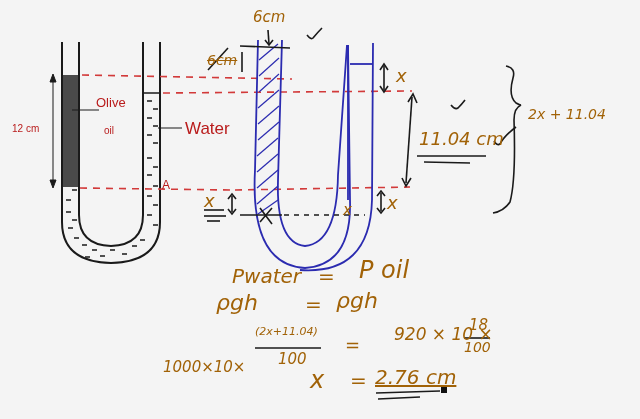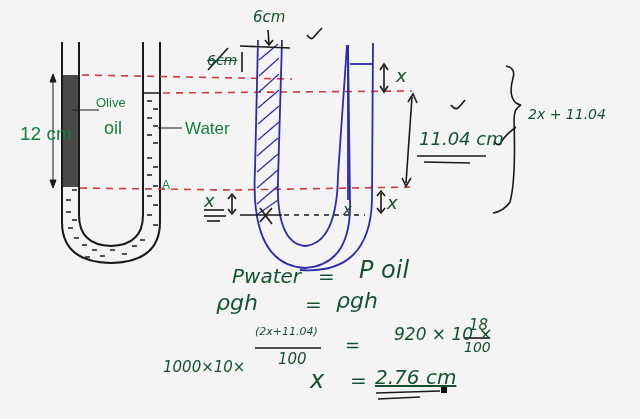--- a/index.html
+++ b/index.html
@@ -1,19 +1,19 @@
 <!DOCTYPE html>
 <html><head>
 <meta charset="utf-8">
 <style>
   html, body { margin: 0; padding: 0; background: #f4f4f4; }
   body { width: 640px; height: 419px; position: relative; overflow: hidden; font-family: "Liberation Sans", sans-serif; }
   .canvas { position: absolute; left: 0; top: 0; width: 640px; height: 419px; }
-  .lbl { position: absolute; font-family: "Liberation Sans", sans-serif; color: #15803d; font-size: 12px; line-height: 1; white-space: nowrap; }
-  .hand { position: absolute; font-family: "DejaVu Sans", sans-serif; color: #14532d; line-height: 1; white-space: nowrap; font-style: italic; }
+  .lbl { position: absolute; font-family: "Liberation Sans", sans-serif; color: #b91c1c; font-size: 12px; line-height: 1; white-space: nowrap; }
+  .hand { position: absolute; font-family: "DejaVu Sans", sans-serif; color: #a16207; line-height: 1; white-space: nowrap; font-style: italic; }
 </style>
 </head>
 <body>
 
 <svg class="canvas" viewBox="0 0 640 419" xmlns="http://www.w3.org/2000/svg">
 
   <g fill="none" stroke="#1a1a1a" stroke-width="2">
 
     <line x1="62" y1="42" x2="62" y2="222"></line>
     <line x1="79" y1="42" x2="79" y2="215"></line>
@@ -150,23 +150,23 @@
     <line x1="376" y1="393" x2="440" y2="391"></line>
     <line x1="378" y1="399" x2="420" y2="397"></line>
 
     <line x1="208" y1="70" x2="228" y2="48"></line>
   </g>
 
   <rect x="441" y="387" width="6" height="6" fill="#111"></rect>
 </svg>
 
 <span class="lbl" style="left:96px; top:96px; font-size:13px;">Olive</span>
-<span class="lbl" style="left:104px; top:119px; font-size:18px;">oil</span>
+<span class="lbl" style="left:104px; top:126px; font-size:10px;">oil</span>
 <span class="lbl" style="left:185px; top:120px; font-size:17px;">Water</span>
-<span class="lbl" style="left:20px; top:124px; font-size:19px;">12 cm</span>
+<span class="lbl" style="left:12px; top:124px; font-size:10px;">12 cm</span>
 <span class="lbl" style="left:162px; top:179px; font-size:12px;">A</span>
 
 <span class="hand" style="left:253px; top:10px; font-size:15px;">6cm</span>
 <span class="hand" style="left:207px; top:53px; font-size:14px; text-decoration:line-through;">6cm</span>
 <span class="hand" style="left:396px; top:67px; font-size:18px;">x</span>
 <span class="hand" style="left:419px; top:130px; font-size:18px;text-align:center;">11.04 cm</span>
 <span class="hand" style="left:528px; top:107px; font-size:14px;text-align:center;">2x + 11.04</span>
 <span class="hand" style="left:204px; top:192px; font-size:18px;">x</span>
 <span class="hand" style="left:343px; top:203px; font-size:15px;">x</span>
 <span class="hand" style="left:387px; top:194px; font-size:18px;">x</span>

